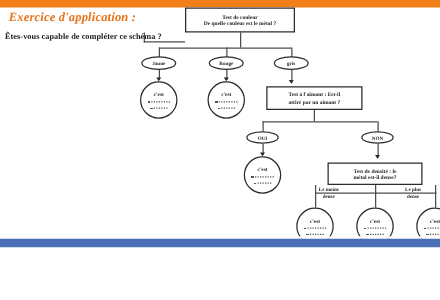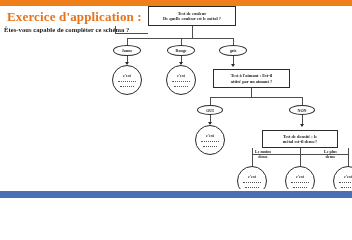--- a/index.html
+++ b/index.html
@@ -12,22 +12,22 @@
   }
   #slide{position:absolute;left:0;top:0;width:352px;height:198px;background:#fff;}
 
   .top-bar{position:absolute;left:0;top:0;width:352px;height:6px;background:#F07F1A;}
   .bottom-bar{position:absolute;left:0;bottom:0;width:352px;height:7px;background:#4A6FB5;}
   .bottom-bar-inner{position:absolute;left:0;bottom:7px;width:352px;height:2px;background:#ffffff;}
 
   .title{
     position:absolute;left:7px;top:9px;
     font-family:"Liberation Serif", serif;
-    font-weight:bold;
-    font-size:13px;color:#E8731A;
+    font-weight:bold;font-style:italic;
+    font-size:10px;color:#E8731A;
     letter-spacing:.15px;white-space:nowrap;
   }
   .subtitle{
     position:absolute;left:4px;top:26px;
     font-family:"Liberation Serif", serif;
     font-weight:bold;
     font-size:6.6px;color:#1a1a1a;
     letter-spacing:.05px;white-space:nowrap;
   }
 

